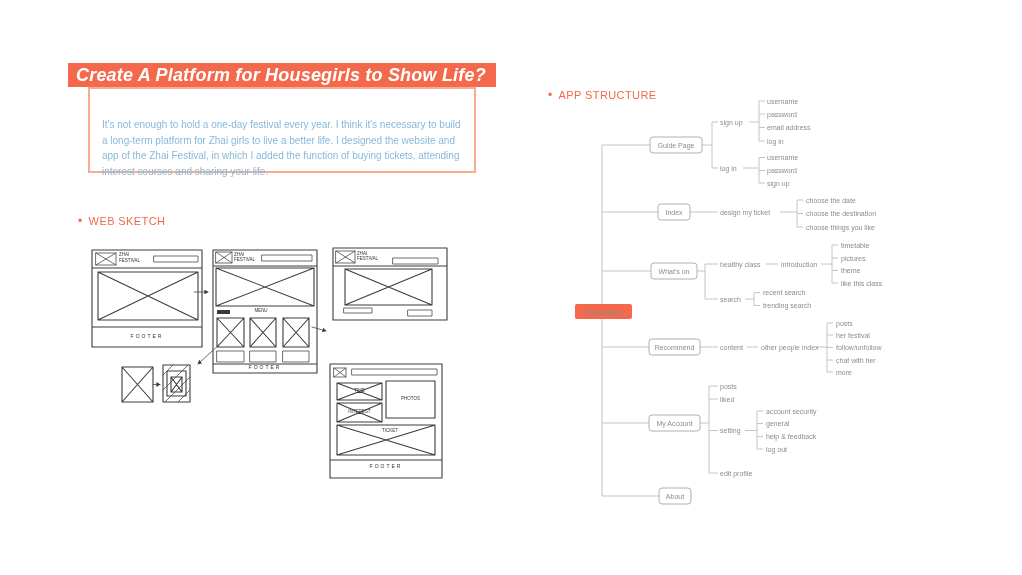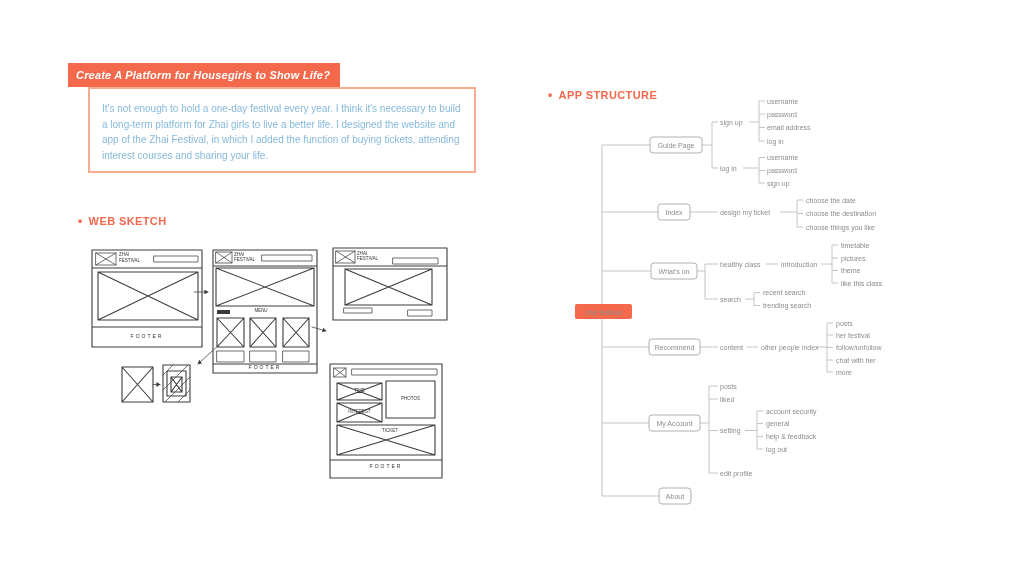--- a/index.html
+++ b/index.html
@@ -1,24 +1,24 @@
 <!DOCTYPE html>
 <html><head>
 <meta charset="utf-8">
 <style>
   html,body{margin:0;padding:0;background:#ffffff;}
   .slide{position:relative;width:1022px;height:575px;background:#ffffff;overflow:hidden;
          font-family:"Liberation Sans",sans-serif;}
   .title-bar{position:absolute;left:68px;top:63px;background:#F4694C;color:#ffffff;
-             font-style:italic;font-weight:bold;font-size:11px;line-height:14px;
+             font-style:italic;font-weight:bold;font-size:18px;line-height:14px;
              padding:5px 10px 5px 8px;letter-spacing:0.2px;white-space:nowrap;}
   .desc-box{position:absolute;left:88px;top:87px;width:388px;height:86px;box-sizing:border-box;
             border:2px solid #F9AB90;background:#ffffff;}
-  .desc-box p{margin:0;padding:12px 8px 0 12px;color:#86B9DC;font-size:10px;line-height:15.5px;}
-  .section-heading{position:absolute;color:#F4694C;font-weight:bold;font-size:11px;
+  .desc-box p{margin:0;padding:28px 8px 0 12px;color:#86B9DC;font-size:10px;line-height:15.5px;}
+  .section-heading{position:absolute;color:#F4694C;font-weight:normal;font-size:11px;
                    letter-spacing:0.4px;white-space:nowrap;text-align:right;}
   .section-heading .bullet{margin-right:6px;font-size:12px;}
   .heading-web{left:78px;top:214px;}
   .heading-app{left:548px;top:88px;}
   svg{position:absolute;}
   .sketch-svg{left:85px;top:240px;}
   .tree-svg{left:555px;top:85px;}
   
   .pencil{stroke:#3c3c3c;stroke-width:1.1;fill:none;stroke-linecap:round;stroke-linejoin:round;}
   .pencil-thin{stroke:#4a4a4a;stroke-width:0.8;fill:none;stroke-linecap:round;}

